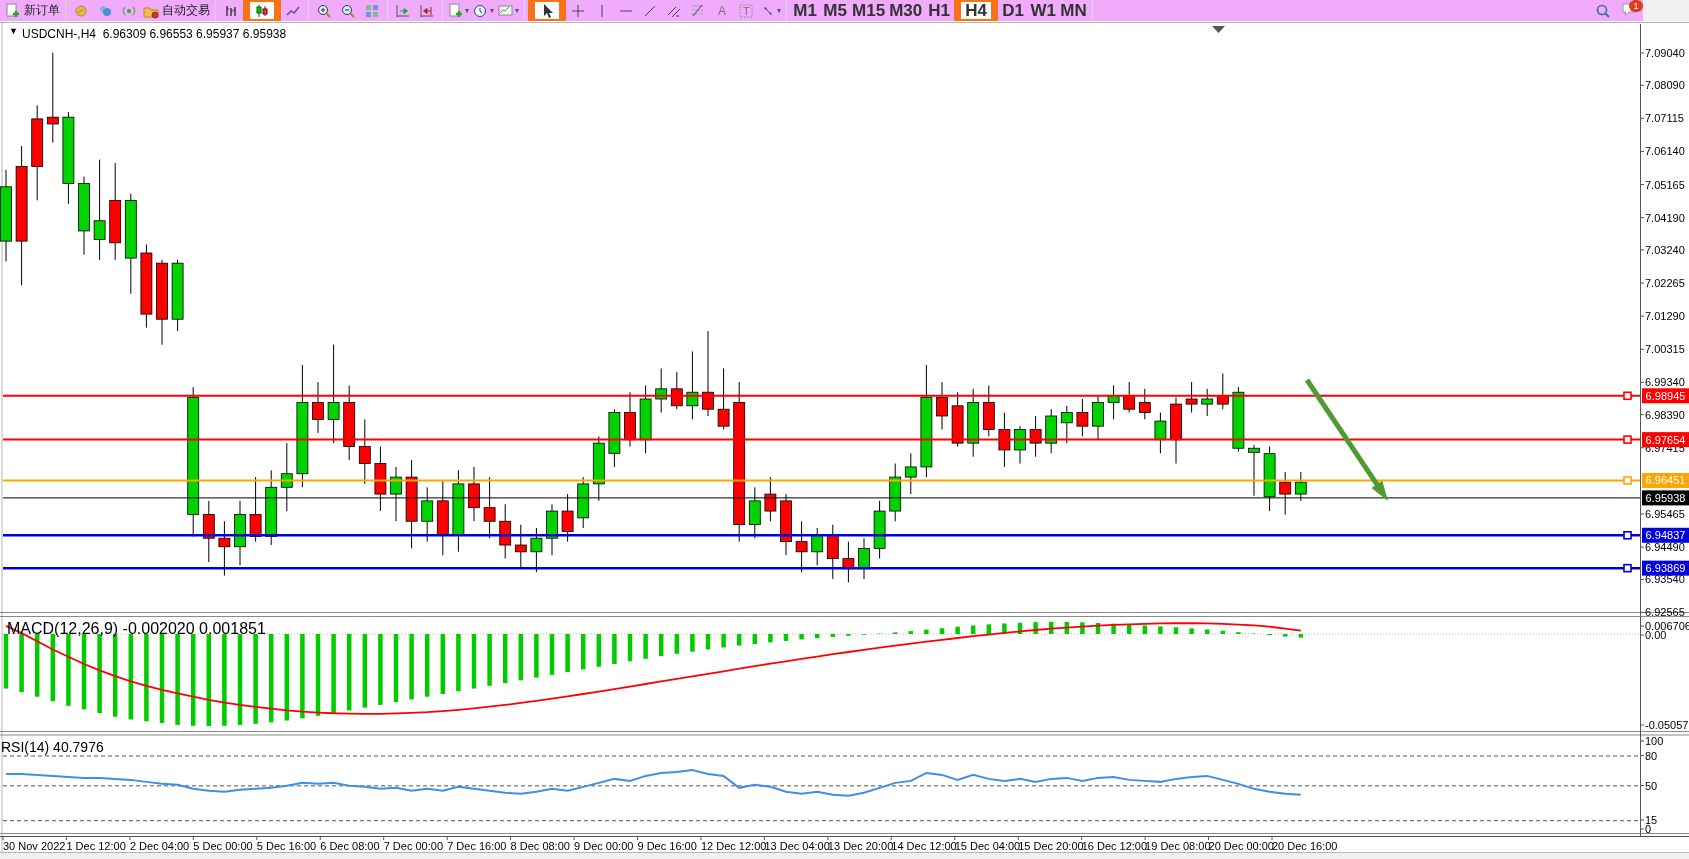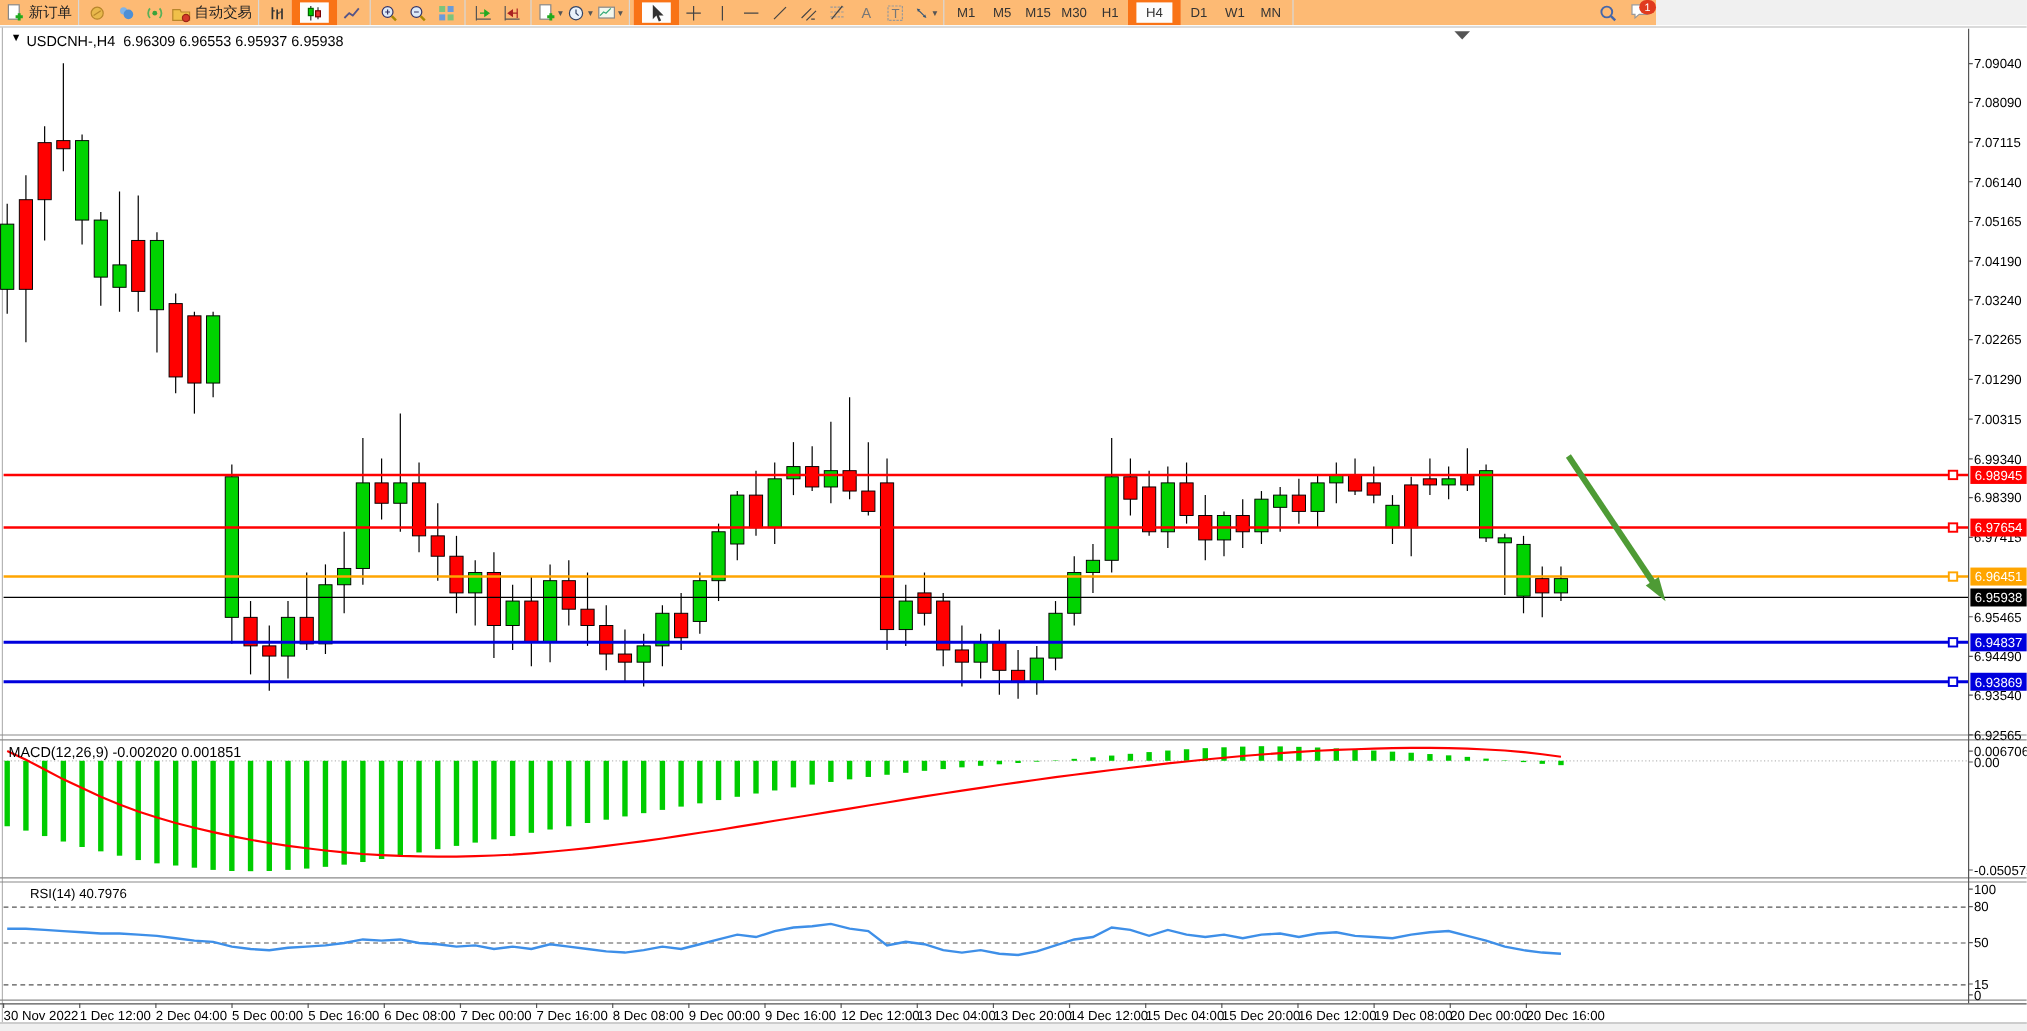--- a/index.html
+++ b/index.html
@@ -1,37 +1,37 @@
 <!DOCTYPE html>
 <html><head>
 <meta charset="utf-8">
 <style>
   html,body{margin:0;padding:0;width:1689px;height:859px;overflow:hidden;
     font-family:"Liberation Sans","DejaVu Sans",sans-serif;background:#f0f0f0;}
   
-  .toolbar{position:absolute;left:0;top:0;width:1380px;height:21px;background:#fdba74;
+  .toolbar{position:absolute;left:0;top:0;width:1643px;height:21px;background:#f0abfc;
     border-bottom:1px solid #b5b5b5;display:flex;font-size:12px;color:#222;}
   .tgroup{display:flex;align-items:center;height:21px;padding:0 3px;border-right:1px solid #d7d7d7;}
   .tbtn{display:flex;align-items:center;justify-content:center;min-width:20px;height:19px;
     padding:0 2px;cursor:default;}
   .tbtn.active{background:#fdfdfd;border:7px solid #f97316;height:17px;}
   .tbtn .lbl{margin-left:3px;white-space:nowrap;}
-  .tf{min-width:26px;font-size:11px;color:#333;justify-content:center;}
+  .tf{min-width:26px;font-size:17px;color:#333;justify-content:center;font-weight:bold;}
   .caret{font-size:8px;color:#555;margin-left:1px;}
   .tright{position:absolute;right:4px;top:0;display:flex;align-items:center;height:21px;}
   .badge{position:absolute;top:-1px;right:-4px;background:#e03a1e;color:#fff;border-radius:7px;
     min-width:12px;height:12px;font-size:9px;line-height:12px;text-align:center;padding:0 1px;}
   .chatwrap{position:relative;margin-left:6px;}
   
   #plot{position:absolute;left:0;top:21px;background:#fff;}
   .overlay{position:absolute;pointer-events:none;color:#000000;white-space:pre;}
   #chart-title{left:22px;top:27px;font-size:12px;}
   #title-arrow{position:absolute;left:9px;top:26px;font-size:9px;color:#000;pointer-events:none;}
-  #macd-label{left:7px;top:620px;font-size:12px;}
-  #rsi-label{left:25px;top:739px;font-size:11px;}
+  #macd-label{left:7px;top:620px;font-size:16px;}
+  #rsi-label{left:1px;top:739px;font-size:14px;}
   .statusbar{position:absolute;left:0;top:852px;width:1689px;height:7px;background:#f0f0f0;
     border-top:1px solid #b5b5b5;}
 </style>
 </head>
 <body>
 
 <div class="toolbar">
   <div class="tgroup">
     <div class="tbtn">
       <svg width="16" height="16">

